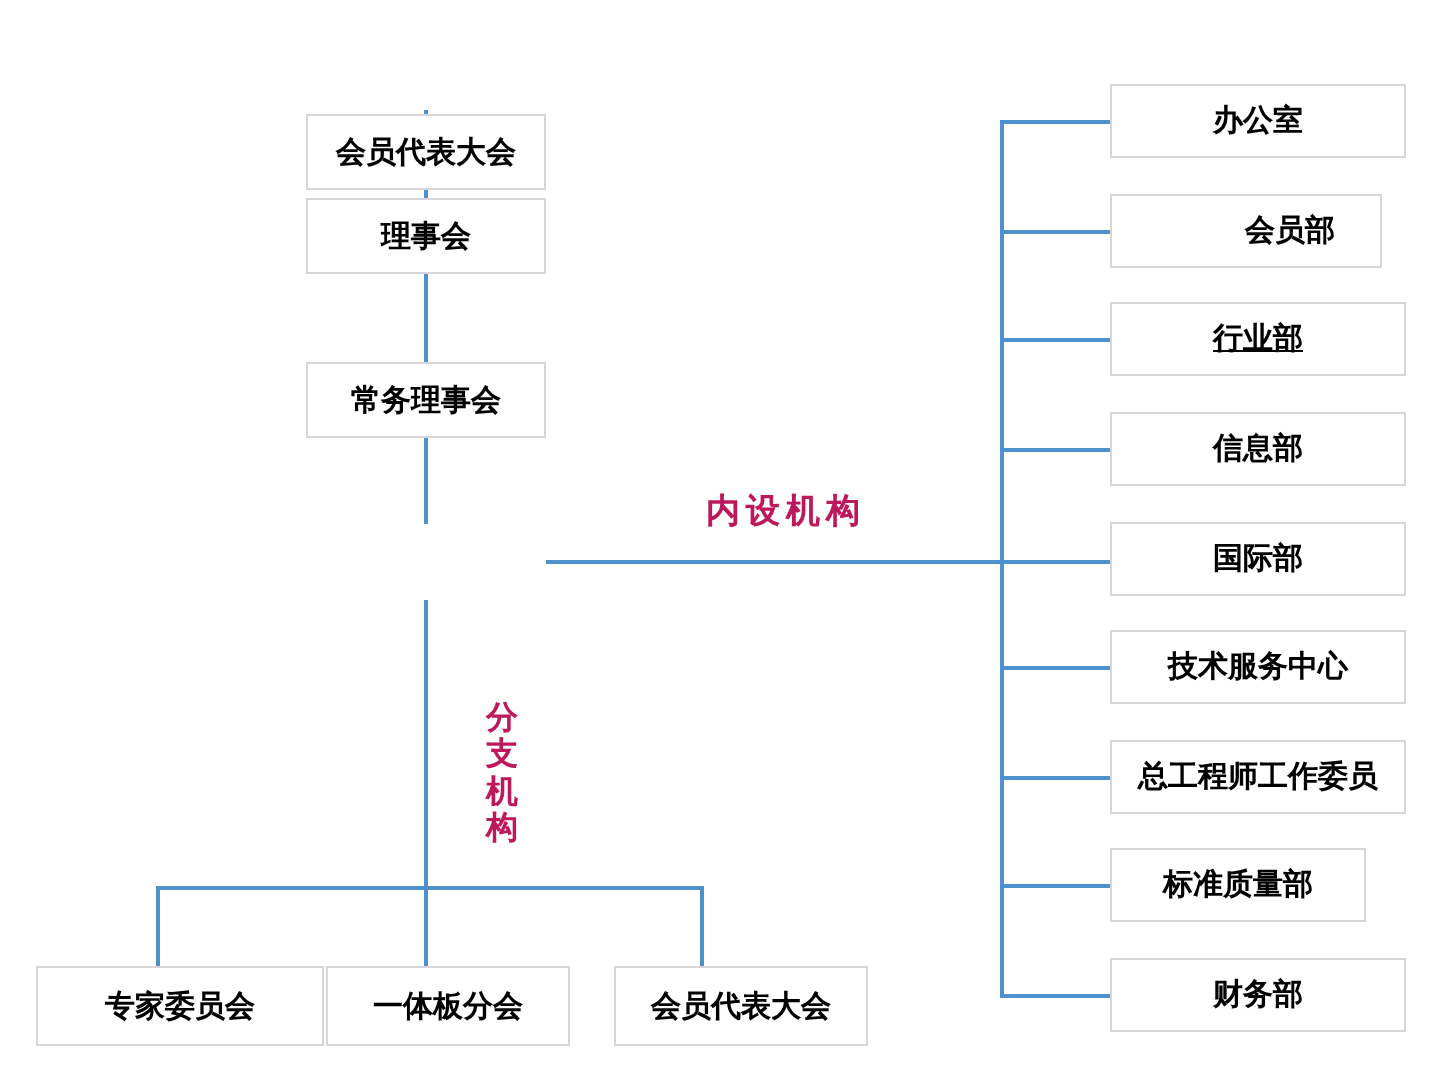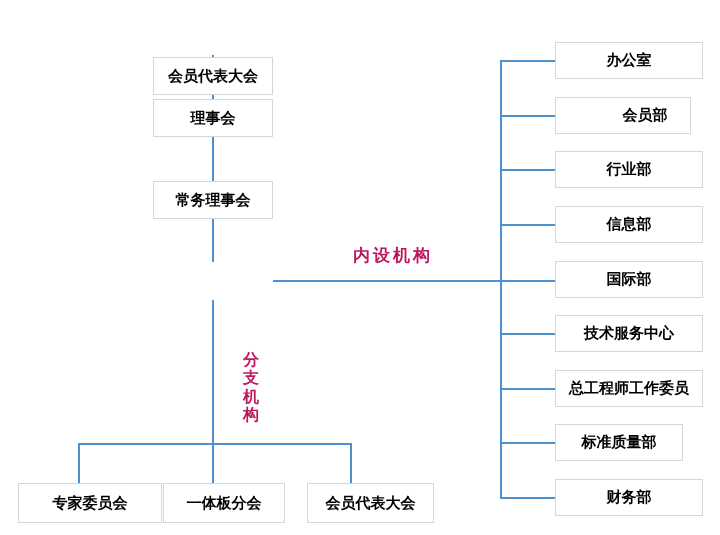--- a/index.html
+++ b/index.html
@@ -79,21 +79,21 @@
   <div class="hline" style="left:78px;top:443px;width:273px;"></div>
   <div class="vline" style="left:78px;top:443px;height:40px;"></div>
   <div class="vline" style="left:350px;top:443px;height:40px;"></div>
 
   <div class="box" style="left:153px;top:17px;width:120px;height:38px;margin-top:40px;">会员代表大会</div>
   <div class="box" style="left:153px;top:99px;width:120px;height:38px;">理事会</div>
   <div class="box" style="left:153px;top:181px;width:120px;height:38px;">常务理事会</div>
 
   <div class="box" style="left:555px;top:42px;width:148px;height:37px;">办公室</div>
   <div class="box" style="left:555px;top:97px;width:136px;height:37px;padding-left:44px;">会员部</div>
-  <div class="box" style="left:555px;top:151px;width:148px;height:37px;">行业部</div>
+  <div class="box" style="left:555px;top:151px;width:148px;height:37px;text-decoration:underline;">行业部</div>
   <div class="box" style="left:555px;top:206px;width:148px;height:37px;">信息部</div>
   <div class="box" style="left:555px;top:261px;width:148px;height:37px;">国际部</div>
   <div class="box" style="left:555px;top:315px;width:148px;height:37px;">技术服务中心</div>
   <div class="box" style="left:555px;top:370px;width:148px;height:37px;text-align:center;">总工程师工作委员</div>
   <div class="box" style="left:555px;top:424px;width:128px;height:37px;">标准质量部</div>
   <div class="box" style="left:555px;top:479px;width:148px;height:37px;">财务部</div>
 
   <div class="box" style="left:18px;top:483px;width:144px;height:40px;">专家委员会</div>
   <div class="box" style="left:163px;top:483px;width:122px;height:40px;">一体板分会</div>
   <div class="box" style="left:307px;top:483px;width:127px;height:40px;">会员代表大会</div>

